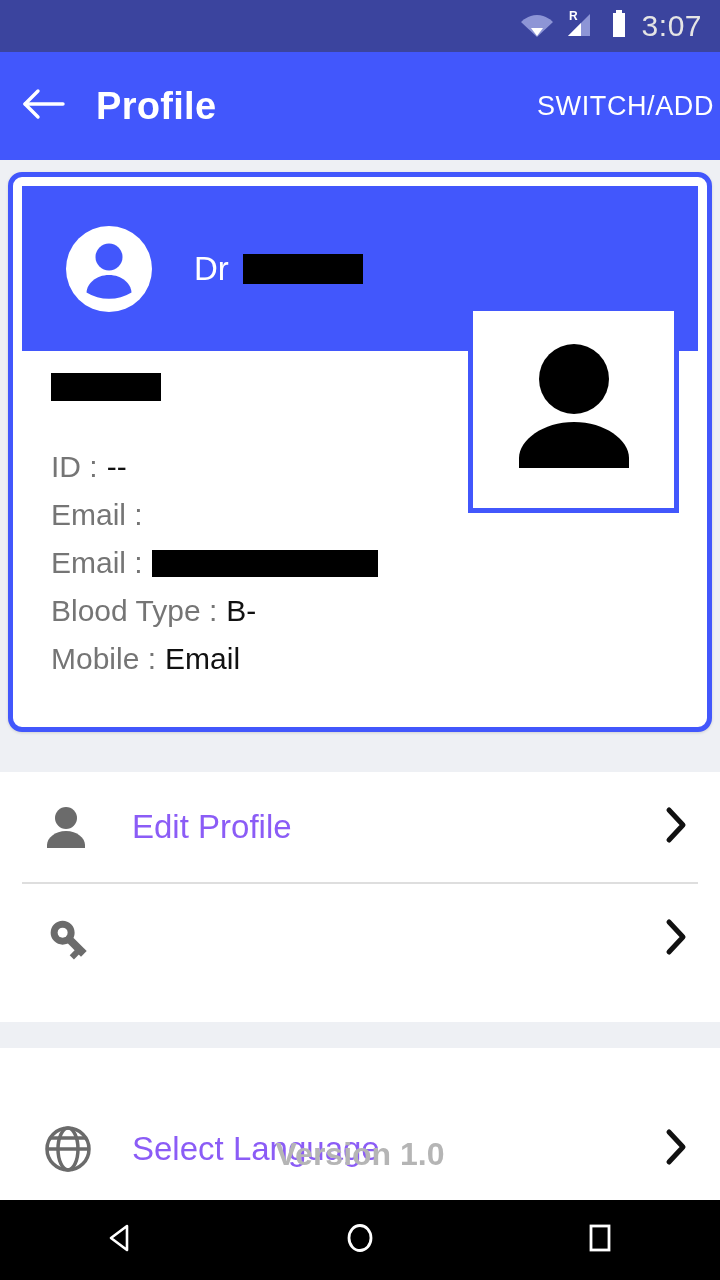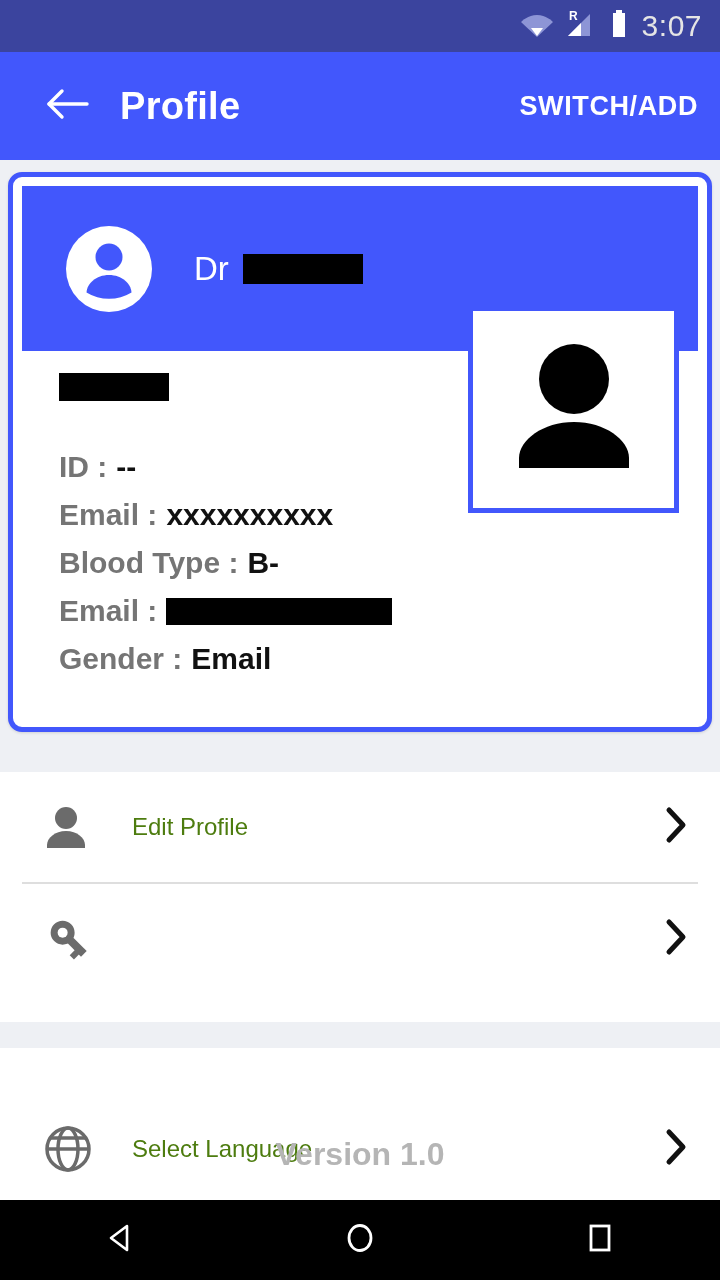--- a/index.html
+++ b/index.html
@@ -21,34 +21,34 @@
   .sb-icon { display:block; }
   .sb-time {
     color:#e5e5e5; font-size:30px; letter-spacing:0.5px;
     line-height:1; margin-left:4px;
   }
 
   
   .appbar {
     position:absolute; top:52px; left:0; width:720px; height:108px;
     background:#4257fc;
-    display:flex; align-items:center;padding-left:24px;
+    display:flex; align-items:center;
   }
   .back-btn {
     width:86px; height:108px;
     display:flex; align-items:center; justify-content:center;
     cursor:pointer;
   }
   .appbar-title {
     color:#ffffff; font-size:38px; font-weight:bold;
     margin-left:10px; letter-spacing:0.3px;
   }
   .appbar-action {
-    margin-left:auto; margin-right:22px;
-    color:#ffffff; font-size:27px; font-weight:bold;
+    margin-left:auto; margin-right:6px;
+    color:#ffffff; font-size:27px; font-weight:normal;
     letter-spacing:0.6px; cursor:pointer;
   }
 
   
   .page {
     position:absolute; top:160px; left:0; width:720px; height:1040px;
     background:#eef0f4;
   }
 
   
@@ -84,23 +84,22 @@
     position:absolute; top:129px; left:455px;
     width:211px; height:207px;
     background:#ffffff;
     border:5px solid #4257fc;
     display:flex; align-items:center; justify-content:center;
     z-index:4;
   }
 
   
   .details {
-    position:absolute; top:186px; left:8px; width:100%;
+    position:absolute; top:186px; left:0; width:100%;
     padding-left:38px;
-    font-weight:bold;
   }
   .redact-name-body { width:110px; height:28px; margin-top:10px; }
   .detail-list { margin-top:38px; }
   .detail-row {
     display:flex; align-items:center; height:48px;
     font-size:30px;
   }
   .d-label { color:#757575; }
   .d-value { color:#111111; margin-left:9px; }
   .redact-email { width:226px; height:27px; margin-left:9px; }
@@ -114,21 +113,21 @@
   .menu-item {
     position:relative; display:flex; align-items:center;
     height:110px; padding-left:44px; padding-right:32px;
     cursor:pointer;
   }
   .menu-icon {
     width:56px; flex:0 0 auto;
     display:flex; align-items:center; justify-content:flex-start;
   }
   .menu-label {
-    margin-left:32px; font-size:24px; color:#4d7c0f;
+    margin-left:32px; font-size:33px; color:#8b5cf6;
   }
   .menu-chevron { margin-left:auto; }
   .divider {
     height:2px; background:#dedede; margin:0 22px;
   }
 
   
   .version {
     position:absolute; left:0; top:1136px; width:720px;
     text-align:center; font-size:32px; font-weight:bold;
@@ -219,32 +218,31 @@
         <div class="details">
           <span class="redact redact-name-body"></span>
 
           <div class="detail-list">
             <div class="detail-row">
               <span class="d-label">ID :</span>
               <span class="d-value">--</span>
             </div>
             <div class="detail-row">
               <span class="d-label">Email :</span>
-              <span class="d-value">xxxxxxxxxx</span>
+            </div>
+            <div class="detail-row">
+              <span class="d-label">Email :</span>
+              <span class="redact redact-email"></span>
             </div>
             <div class="detail-row">
               <span class="d-label">Blood Type :</span>
               <span class="d-value">B-</span>
             </div>
             <div class="detail-row">
-              <span class="d-label">Email :</span>
-              <span class="redact redact-email"></span>
-            </div>
-            <div class="detail-row">
-              <span class="d-label">Gender :</span>
+              <span class="d-label">Mobile :</span>
               <span class="d-value">Email</span>
             </div>
           </div>
         </div>
 
       </div>
     </div>
 
     <div class="menu-block first">
       <div class="menu-item">

